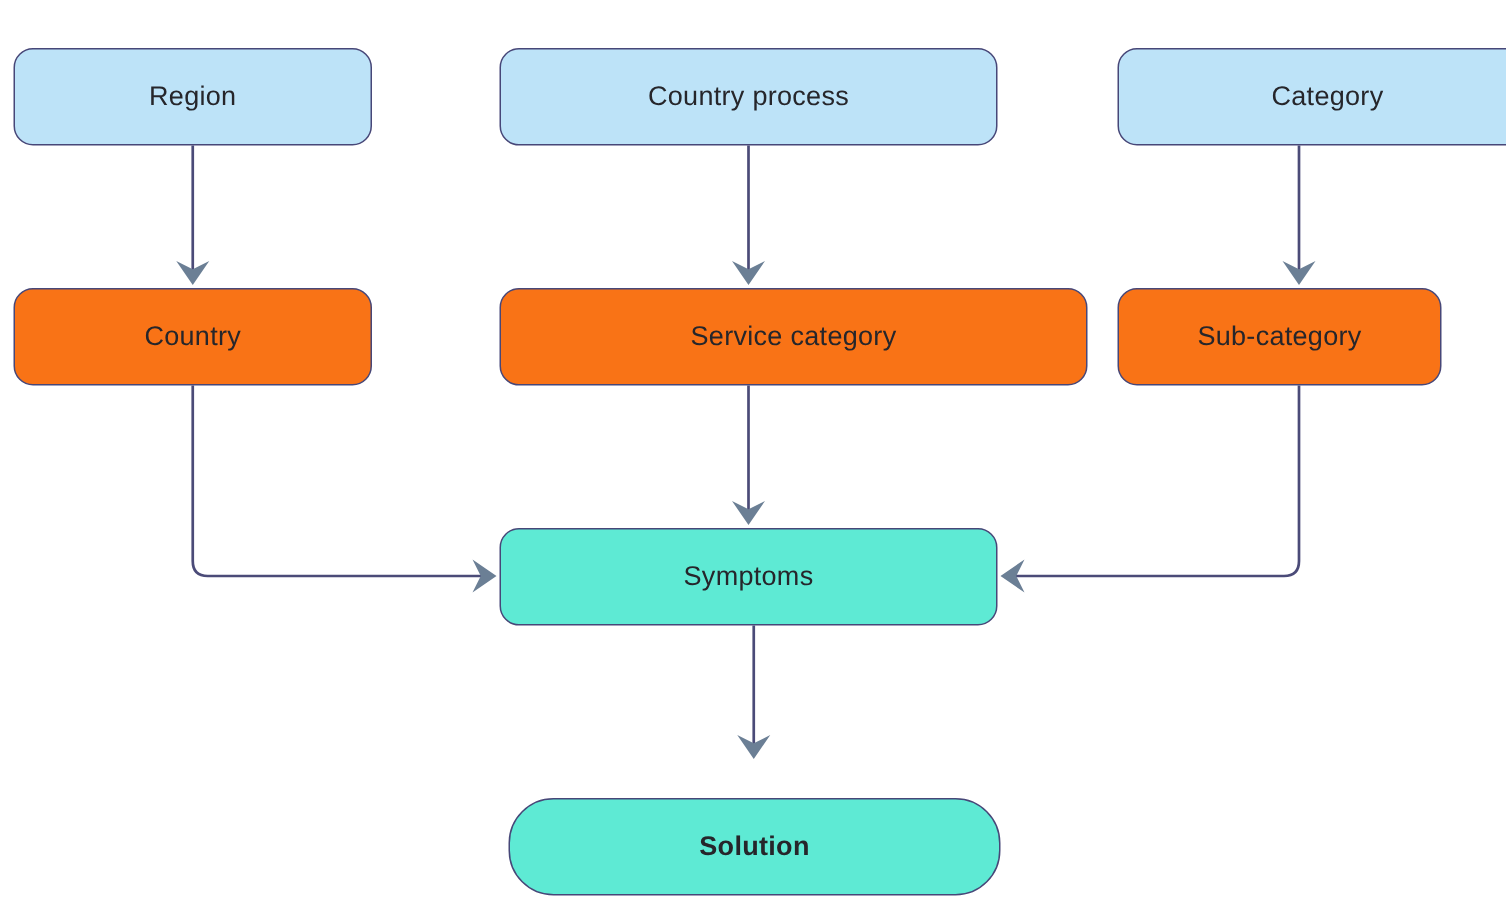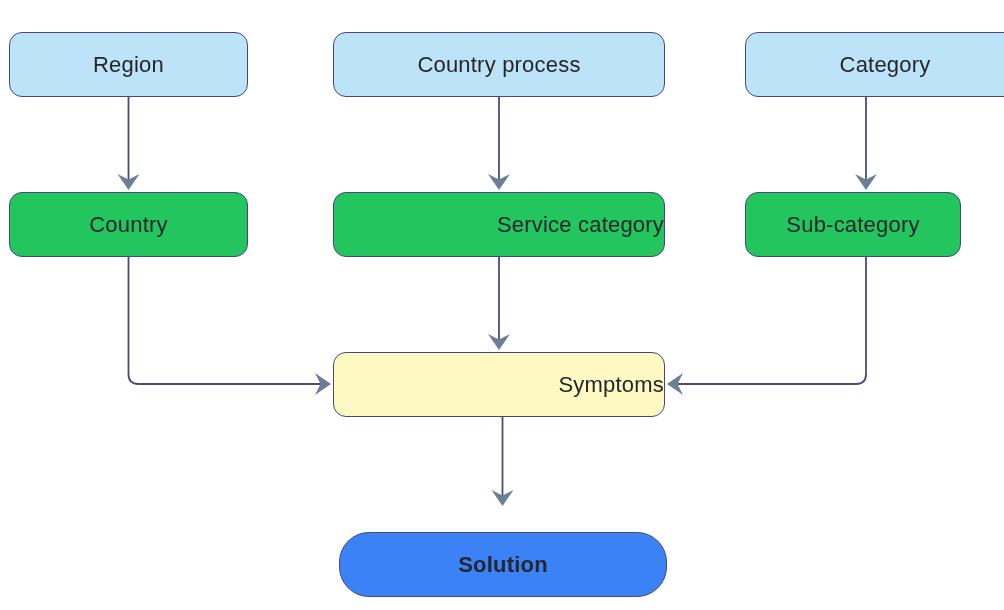--- a/index.html
+++ b/index.html
@@ -34,34 +34,34 @@
   }
   .node {
     position: absolute;
     height: 65px;
     box-sizing: border-box;
     border: 1.5px solid #474778;
     border-radius: 13px;
     display: flex;
     align-items: center;
     justify-content: center;
-    font-size: 22px;
+    font-size: 18px;
     color: #26262b;
     letter-spacing: 0.2px;
   }
   .node.blue   { background: #bde3f8; }
-  .node.yellow { background: #22c55e; }
-  .node.pink   { background: #fef9c3; justify-content: flex-end; }
-  .node.green  { background: #3b82f6; border-radius: 30px; font-weight: 700; }
+  .node.yellow { background: #f97316; }
+  .node.pink   { background: #5eead4; }
+  .node.green  { background: #5eead4; border-radius: 30px; font-weight: 700; }
 
   .n-region           { left: 9px;   top: 32px;  width: 239px; }
   .n-market-process   { left: 333px; top: 32px;  width: 332px; }
   .n-category         { left: 745px; top: 32px;  width: 280px; }
   .n-country          { left: 9px;   top: 192px; width: 239px; }
-  .n-service-category { left: 333px; top: 192px; width: 332px; justify-content: flex-end; }
+  .n-service-category { left: 333px; top: 192px; width: 392px; }
   .n-sub-category     { left: 745px; top: 192px; width: 216px; }
   .n-symptoms         { left: 333px; top: 352px; width: 332px; }
   .n-solution         { left: 339px; top: 532px; width: 328px; }
 </style>
 </head>
 <body>
 
 <div class="canvas">
 
   <svg class="connectors" viewBox="0 0 1004 610" aria-hidden="true">

